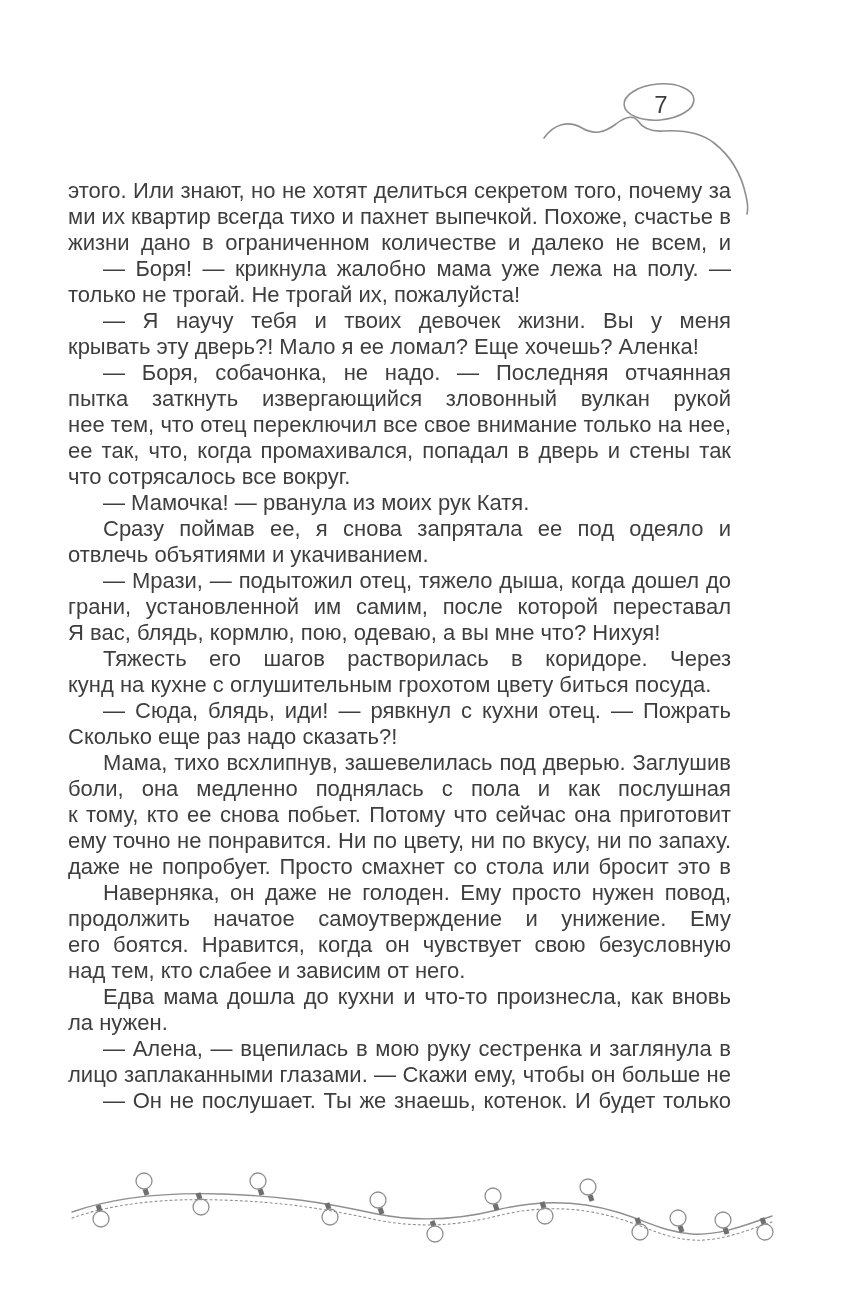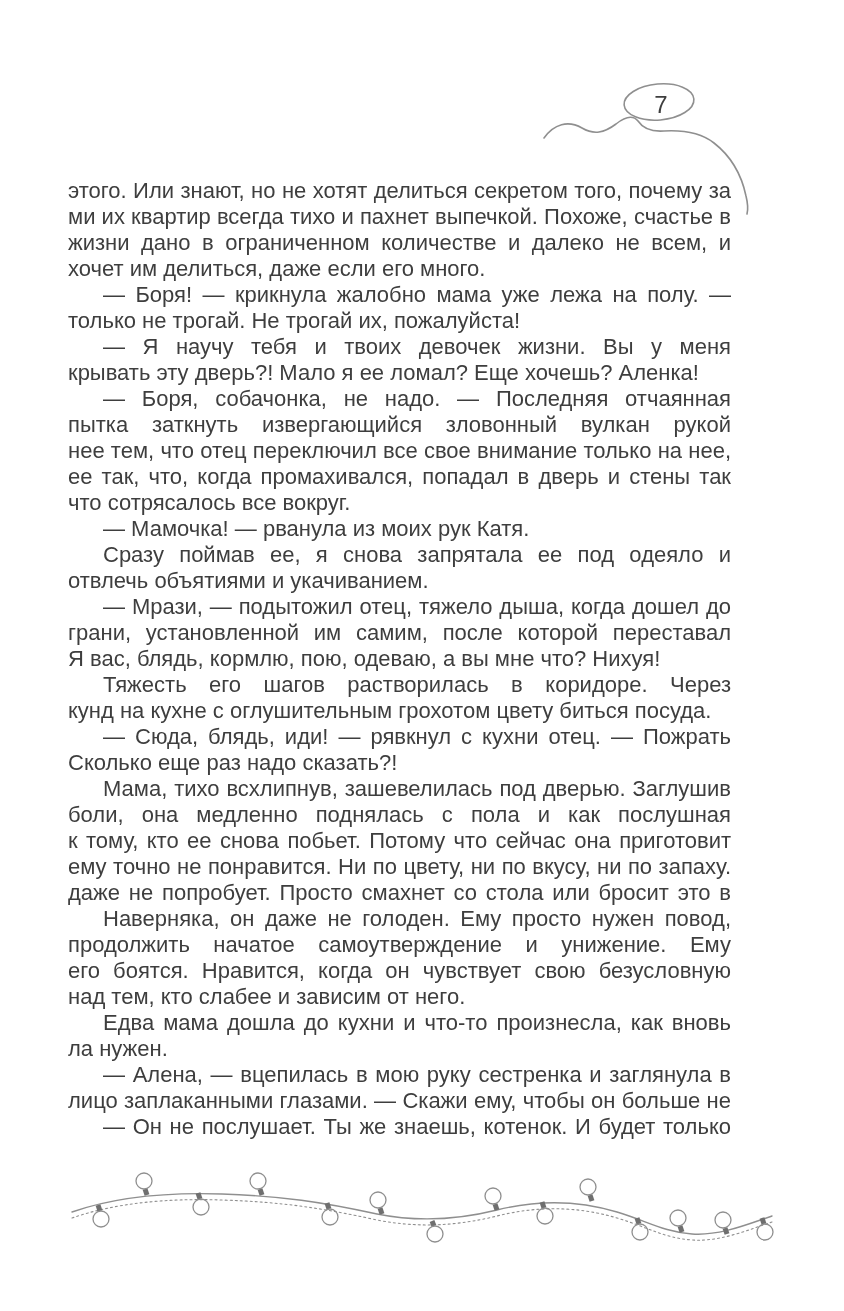--- a/index.html
+++ b/index.html
@@ -61,21 +61,20 @@
                C194,83 204,103 208,122 C210,130 210,136 209,140"></path>
     </svg>
   </div>
   <div class="page-num">7</div>
 
   <div class="text-block">
       <div class="para">
         <div class="line">этого. Или знают, но не хотят делиться секретом того, почему за дверя-</div>
         <div class="line">ми их квартир всегда тихо и пахнет выпечкой. Похоже, счастье в этой</div>
         <div class="line">жизни дано в ограниченном количестве и далеко не всем, и никто не</div>
-        <div class="line last">хочет им делиться, даже если его много.</div>
       </div>
       <div class="para">
         <div class="line first">— Боря! — крикнула жалобно мама уже лежа на полу. — Девочек</div>
         <div class="line last">только не трогай. Не трогай их, пожалуйста!</div>
       </div>
       <div class="para">
         <div class="line first">— Я научу тебя и твоих девочек жизни. Вы у меня запомните, как</div>
         <div class="line last">крывать эту дверь?! Мало я ее ломал? Еще хочешь? Аленка!</div>
       </div>
       <div class="para">

